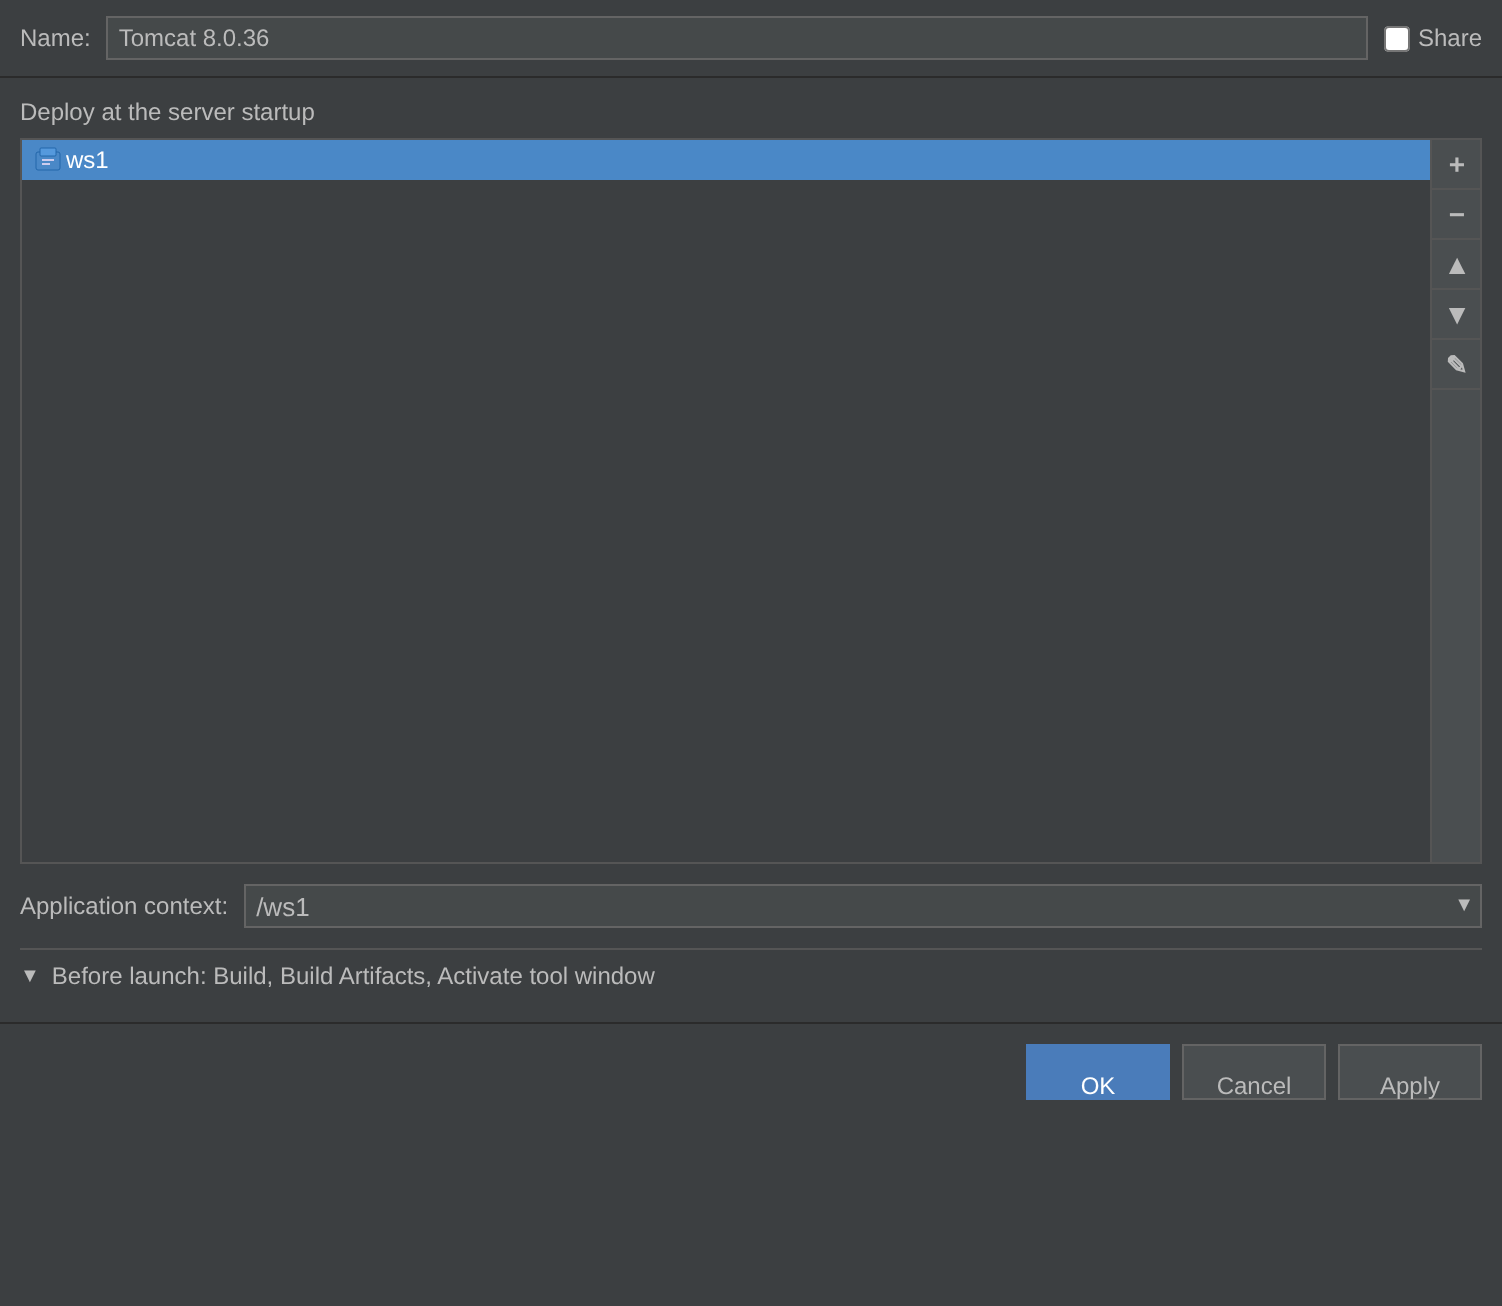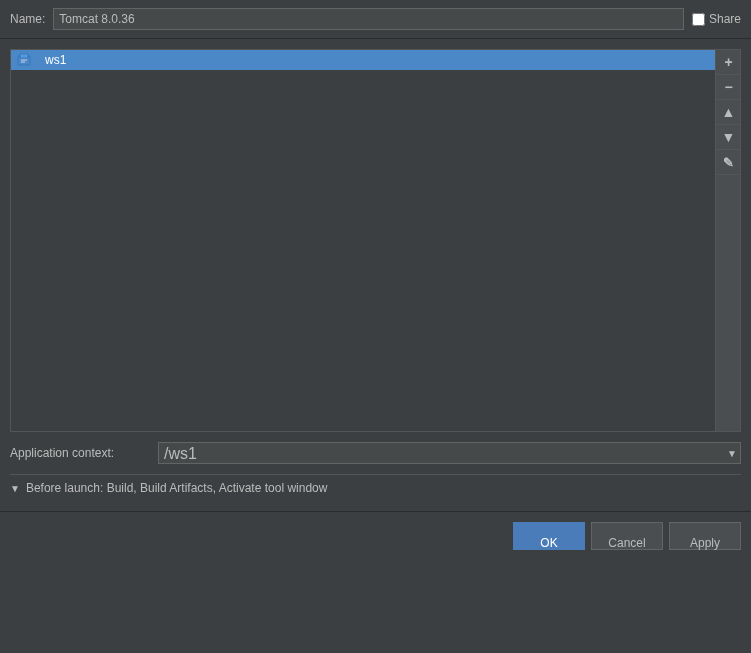--- a/index.html
+++ b/index.html
@@ -105,21 +105,21 @@
       background: #3c3f41;
       overflow-y: auto;
       min-height: 0;
     }
 
     .list-item {
       display: flex;
       align-items: center;
       padding: 3px 6px;
       cursor: pointer;
-      gap: 14px;
+      gap: 2px;
       text-align: center;
     }
     .list-item.selected {
       background: #4a88c7;
       color: #ffffff;
     }
 
     .artifact-icon {
       width: 14px;
       height: 14px;
@@ -162,26 +162,25 @@
       white-space: nowrap;
       color: #bbbbbb;
     }
     .app-context-select {
       flex: 1;
       background: #45494a;
       border: 1px solid #646464;
       color: #bbbbbb;
       padding: 2px 5px;
       height: 22px;
-      font-size: 16px;
+      font-size: 13px;
       appearance: none;
       -webkit-appearance: none;
       outline: none;
       cursor: pointer;
-      margin-left: 36px;
     }
     .select-wrapper {
       flex: 1;
       position: relative;
       display: flex;
     }
     .select-wrapper select {
       width: 100%;
       padding-right: 20px;
     }
@@ -243,20 +242,21 @@
     <span class="name-label">Name:</span>
     <input class="name-input" type="text" value="Tomcat 8.0.36" style="">
     <div class="share-container">
       <input type="checkbox" class="share-checkbox" style="">
       <span>Share</span>
     </div>
   </div>
 
 
   <div class="content">
+    <div class="section-label">Deploy at the server startup</div>
 
     <div class="deployment-area">
       <div class="list-area">
         <div class="list-item selected">
           <span class="artifact-icon">
             <svg width="14" height="14" viewBox="0 0 14 14">
               <rect x="1" y="3" width="12" height="9" rx="1" fill="#4a88c7" stroke="#2266aa" stroke-width="0.5"></rect>
               <rect x="3" y="1" width="8" height="4" rx="0.5" fill="#5599dd" stroke="#2266aa" stroke-width="0.5"></rect>
               <line x1="4" y1="7" x2="10" y2="7" stroke="#cce" stroke-width="1"></line>
               <line x1="4" y1="9" x2="8" y2="9" stroke="#cce" stroke-width="1"></line>

